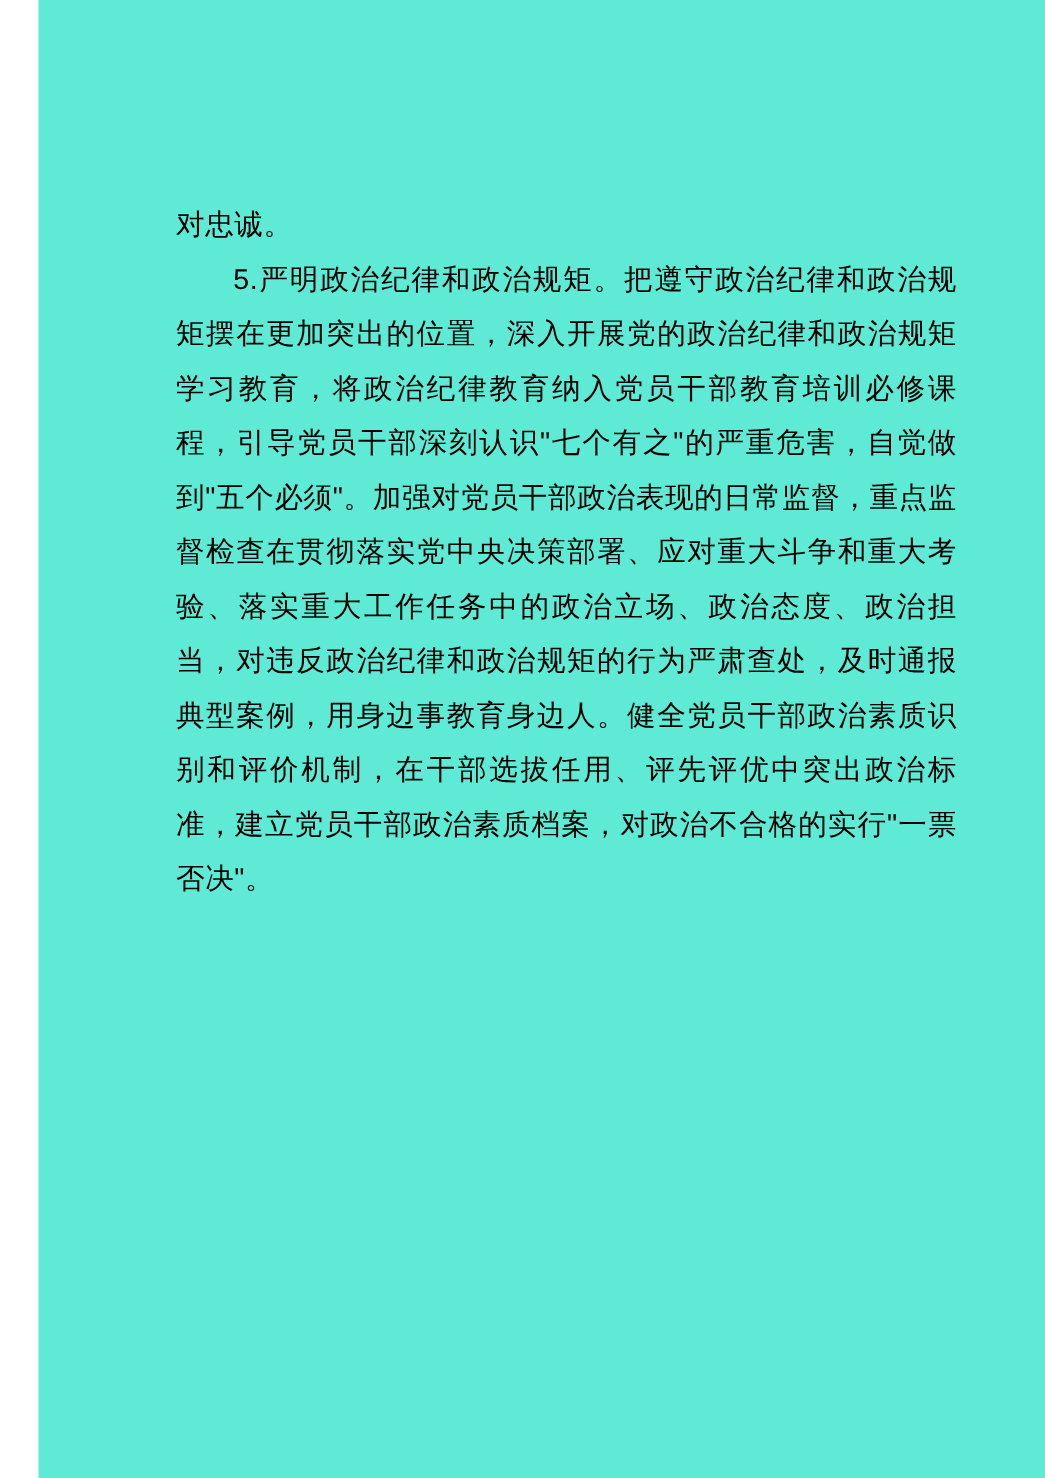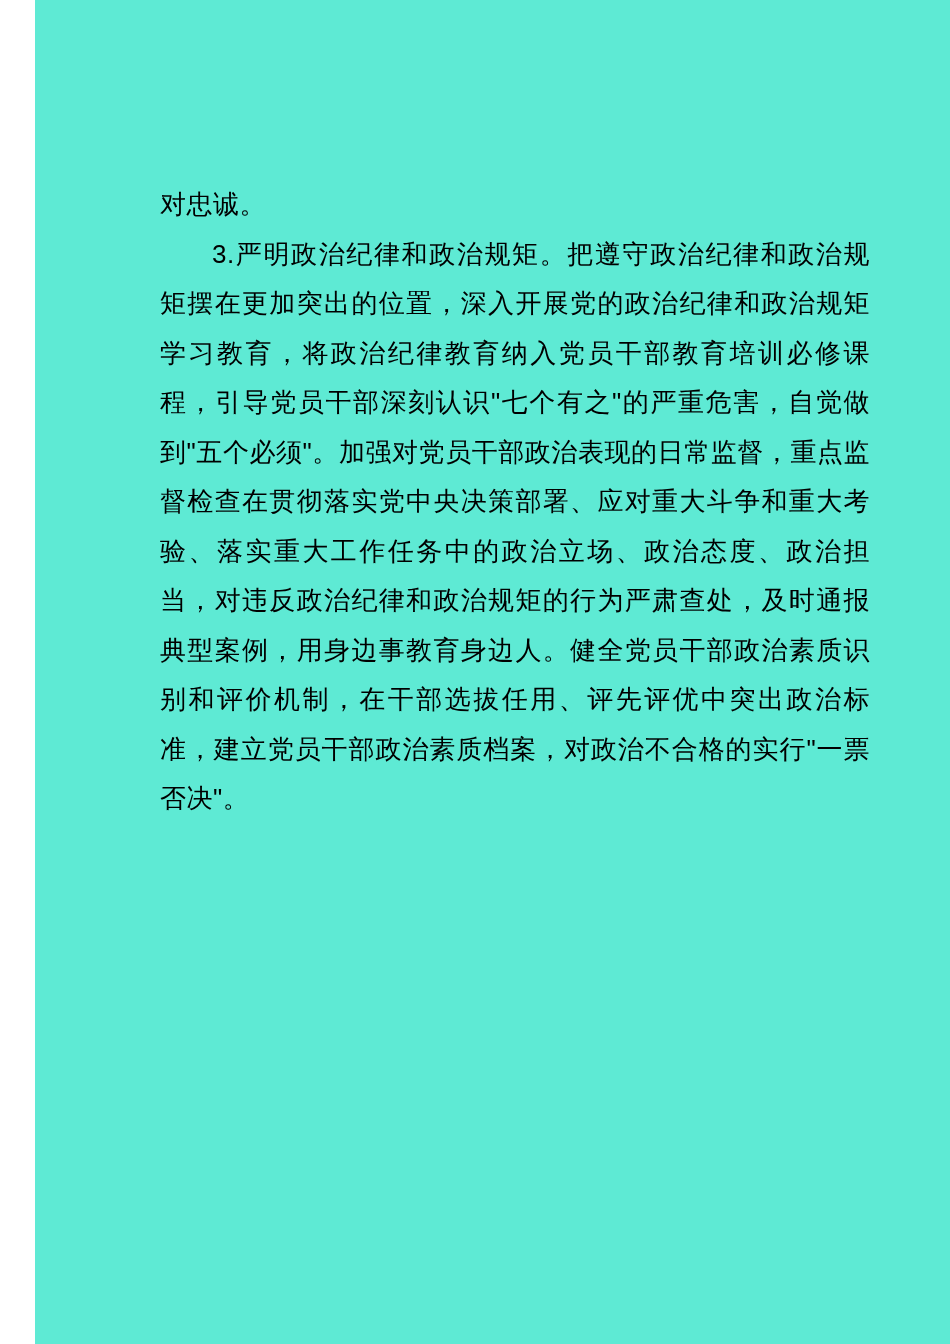--- a/index.html
+++ b/index.html
@@ -42,15 +42,15 @@
     padding: 0;
     text-indent: 0;
   }
 </style>
 </head>
 <body>
 
 <div class="page">
   <div class="content">
     <p class="para-continuation">对忠诚。</p>
-    <p class="para">3.严明政治纪律和政治规矩。把遵守政治纪律和政治规矩摆在更加突出的位置，深入开展党的政治纪律和政治规矩学习教育，将政治纪律教育纳入党员干部教育培训必修课程，引导党员干部深刻认识"七个有之"的严重危害，自觉做到"五个必须"。加强对党员干部政治表现的日常监督，重点监督检查在贯彻落实党中央决策部署、应对重大斗争和重大考验、落实重大工作任务中的政治立场、政治态度、政治担当，对违反政治纪律和政治规矩的行为严肃查处，及时通报典型案例，用身边事教育身边人。健全党员干部政治素质识别和评价机制，在干部选拔任用、评先评优中突出政治标准，建立党员干部政治素质档案，对政治不合格的实行"一票否决"。</p>
+    <p class="para">5.严明政治纪律和政治规矩。把遵守政治纪律和政治规矩摆在更加突出的位置，深入开展党的政治纪律和政治规矩学习教育，将政治纪律教育纳入党员干部教育培训必修课程，引导党员干部深刻认识"七个有之"的严重危害，自觉做到"五个必须"。加强对党员干部政治表现的日常监督，重点监督检查在贯彻落实党中央决策部署、应对重大斗争和重大考验、落实重大工作任务中的政治立场、政治态度、政治担当，对违反政治纪律和政治规矩的行为严肃查处，及时通报典型案例，用身边事教育身边人。健全党员干部政治素质识别和评价机制，在干部选拔任用、评先评优中突出政治标准，建立党员干部政治素质档案，对政治不合格的实行"一票否决"。</p>
   </div>
 </div>
 
 </body></html>

